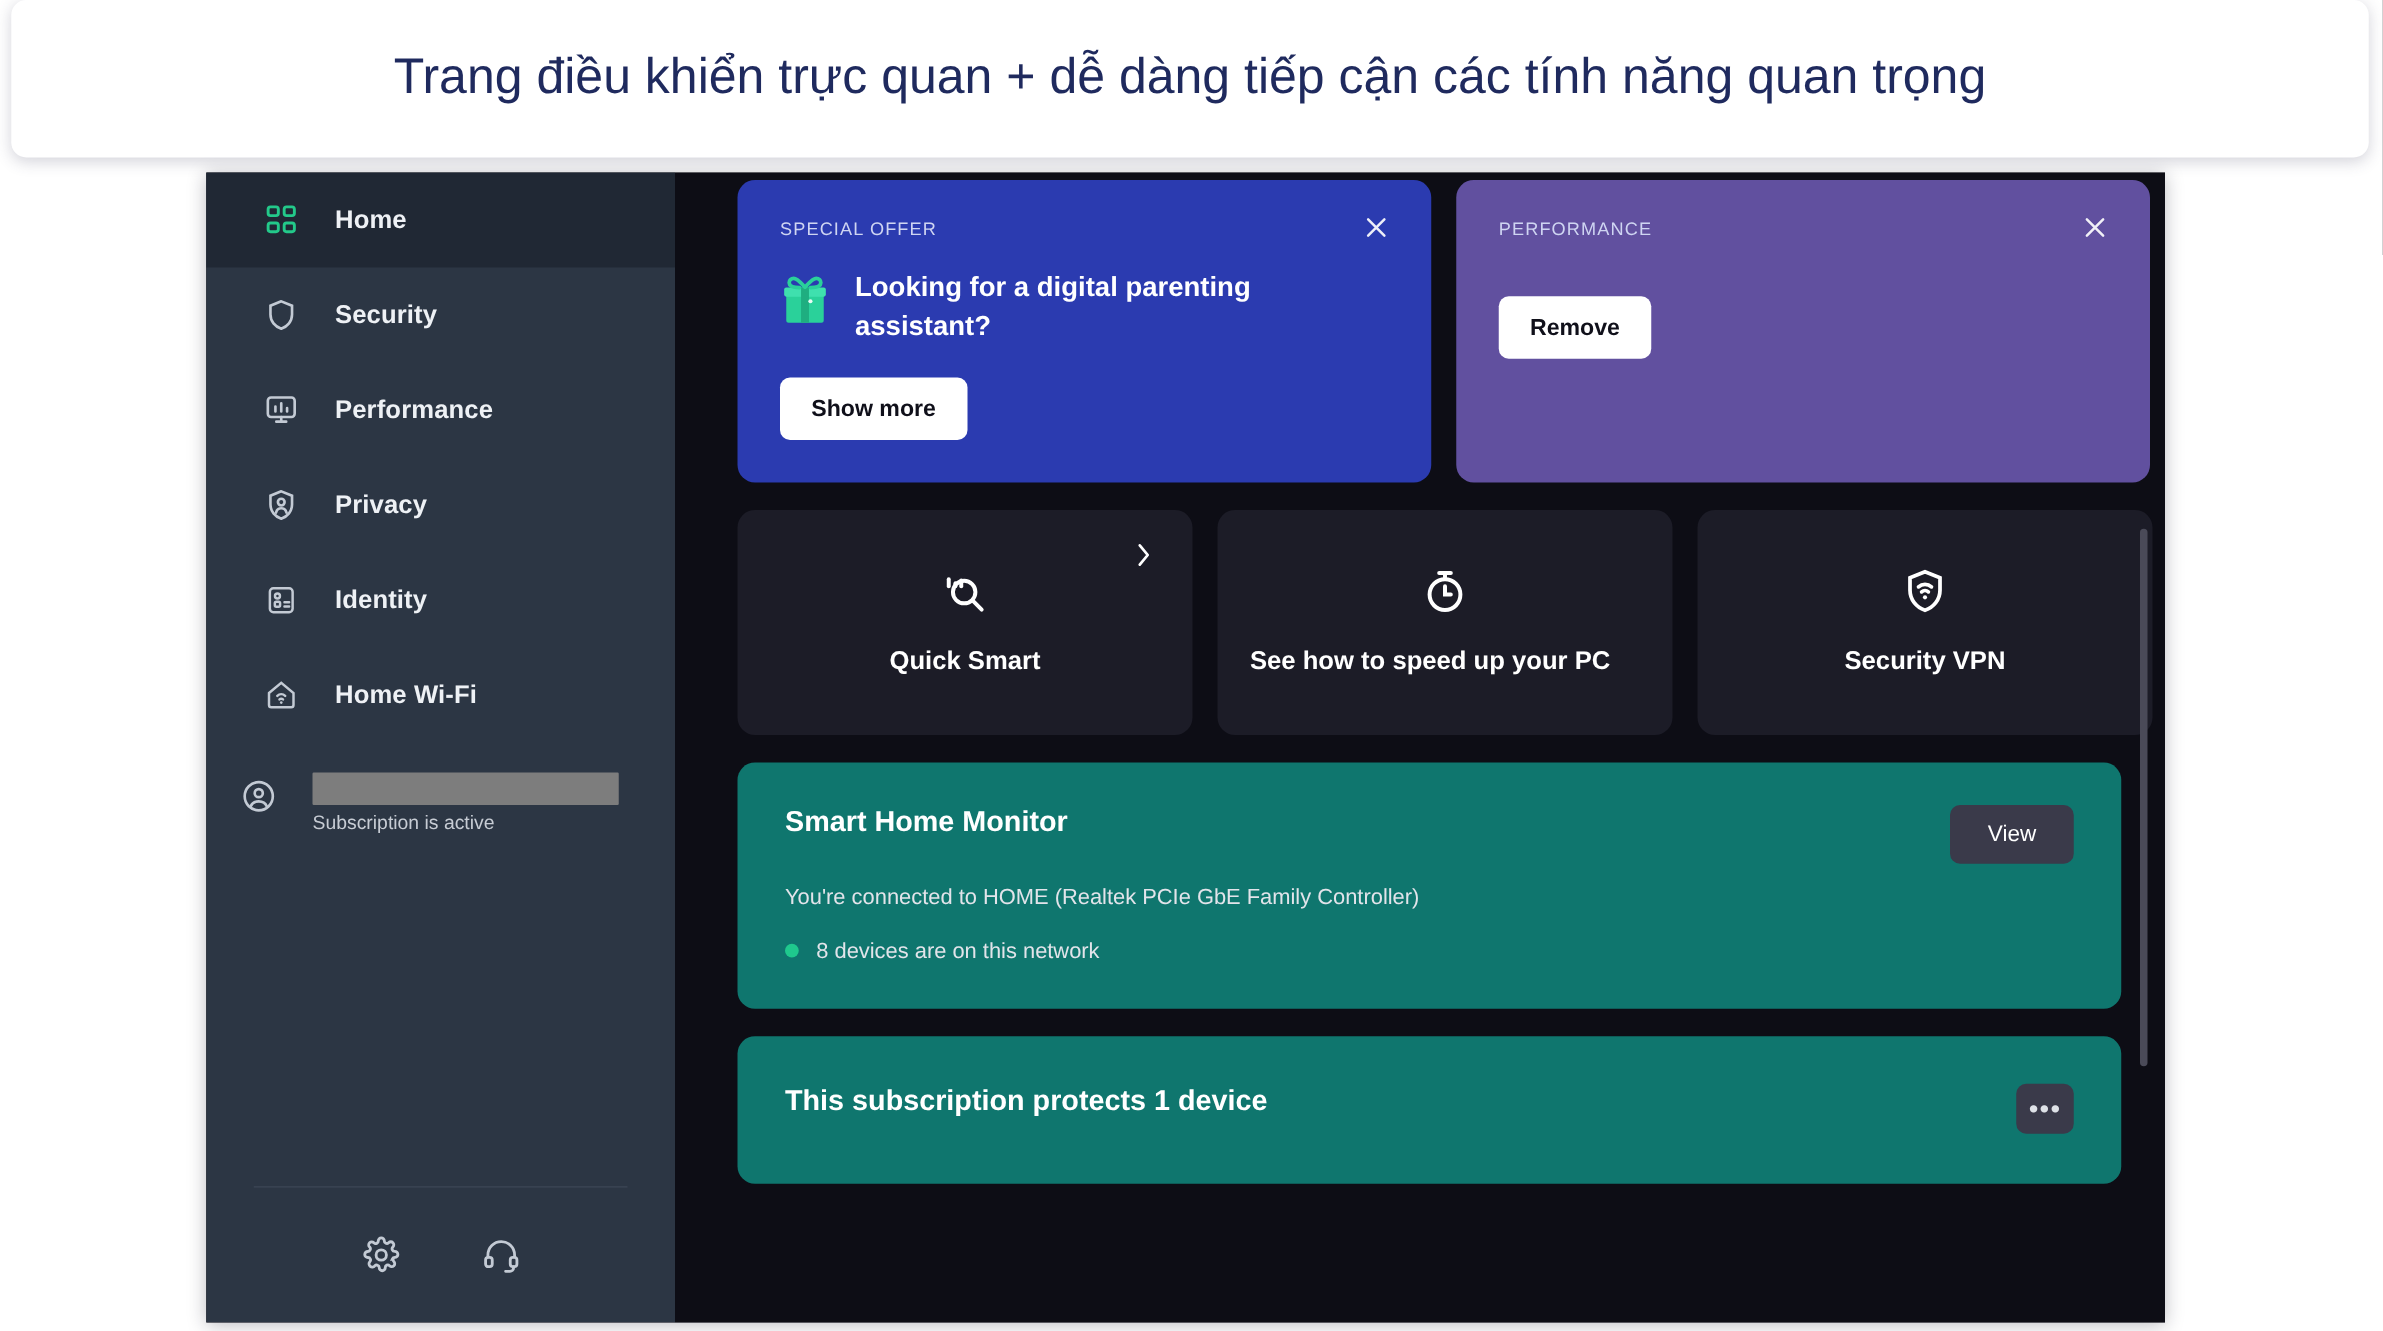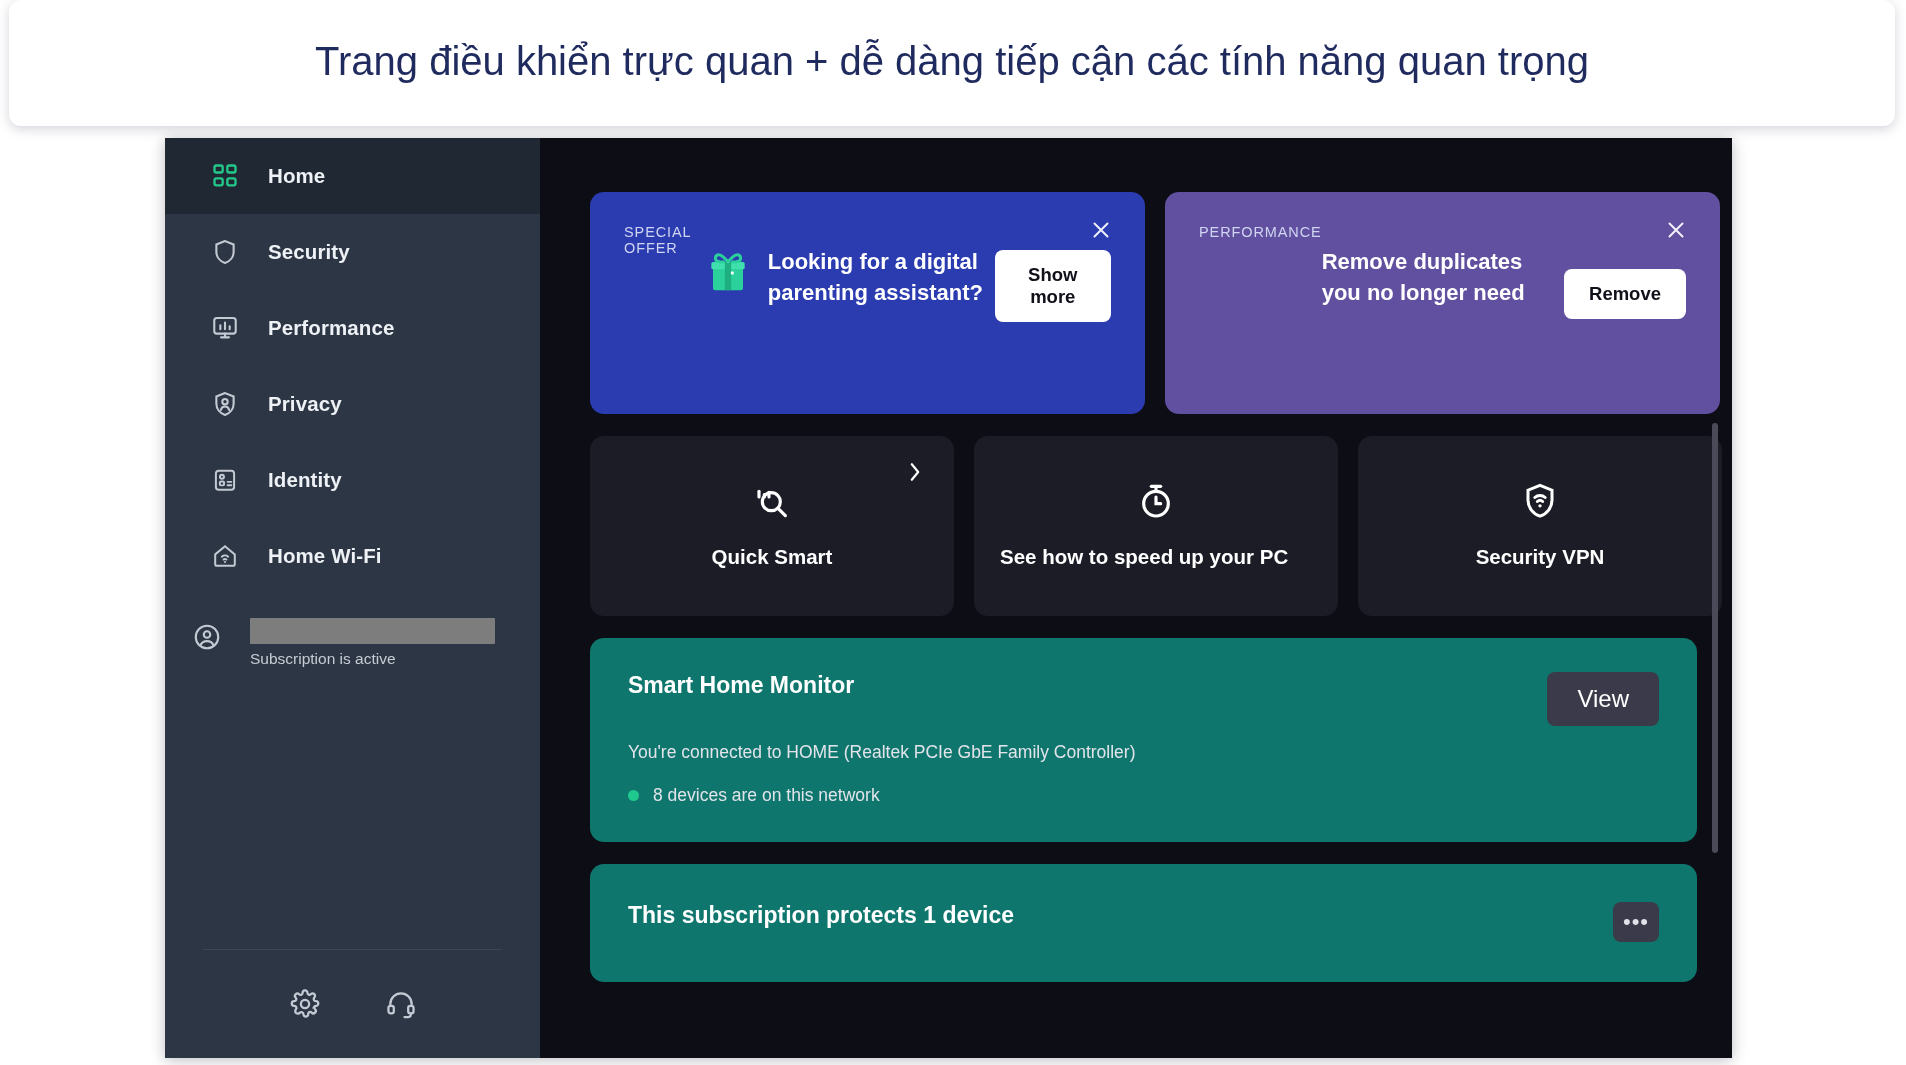--- a/index.html
+++ b/index.html
@@ -135,22 +135,21 @@
     gap: 20px;
     padding-top: 6px;
   }
 
   .promo {
     border-radius: 14px;
     padding: 32px 34px 34px 34px;
     position: relative;
     min-height: 222px;
     display: flex;
-    flex-direction: row;
-    margin-top: 48px;
+    flex-direction: column;
   }
   .promo.blue   { background: #2b3bb0; width: 555px; flex: 0 0 555px; }
   .promo.purple { background: #61509f; width: 555px; flex: 0 0 555px; }
 
   .promo-kicker {
     font-size: 14.5px;
     letter-spacing: .9px;
     color: #cfd5f2;
     font-weight: normal;
     text-transform: uppercase;
@@ -256,21 +255,21 @@
   .panel-title {
     font-size: 23px;
     font-weight: bold;
     color: #ffffff;
   }
   .panel-btn {
     background: #3a3a4a;
     color: #ffffff;
     border: none;
     border-radius: 8px;
-    font-size: 24px;
+    font-size: 18px;
     padding: 13px 30px;
     cursor: pointer;
     font-family: "Liberation Sans", sans-serif;
   }
   .panel-sub {
     margin-top: 16px;
     font-size: 17.5px;
     color: #e2e4ea;
   }
   .panel-status {
@@ -492,23 +491,20 @@
           <button class="promo-cta">Show more</button>
         </div>
 
         <div class="promo purple">
           <span class="promo-kicker">PERFORMANCE</span>
           <span class="promo-close">
             <svg viewBox="0 0 24 24" fill="none" stroke="currentColor" stroke-width="2" stroke-linecap="round">
               <path d="M5.5 5.5 18.5 18.5M18.5 5.5 5.5 18.5"></path>
             </svg>
           </span>
-          <div class="promo-body">
-            <span class="promo-title">Remove duplicates you no longer need</span>
-          </div>
           <button class="promo-cta">Remove</button>
         </div>
 
       </section>
 
       <section class="tiles-row">
 
         <div class="tile left">
           <span class="tile-chevron">
             <svg viewBox="0 0 12 22" fill="none" stroke="currentColor" stroke-width="2.4" stroke-linecap="round" stroke-linejoin="round">

